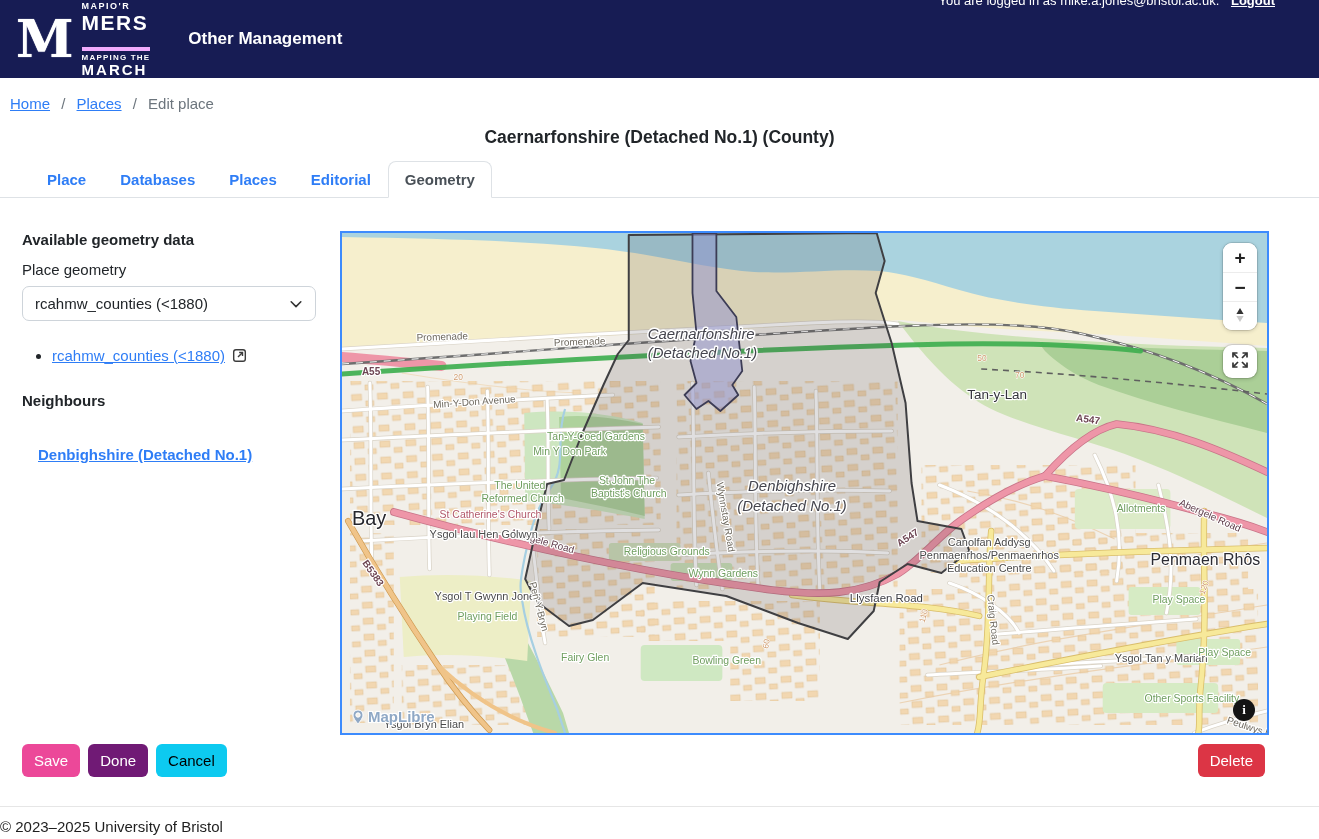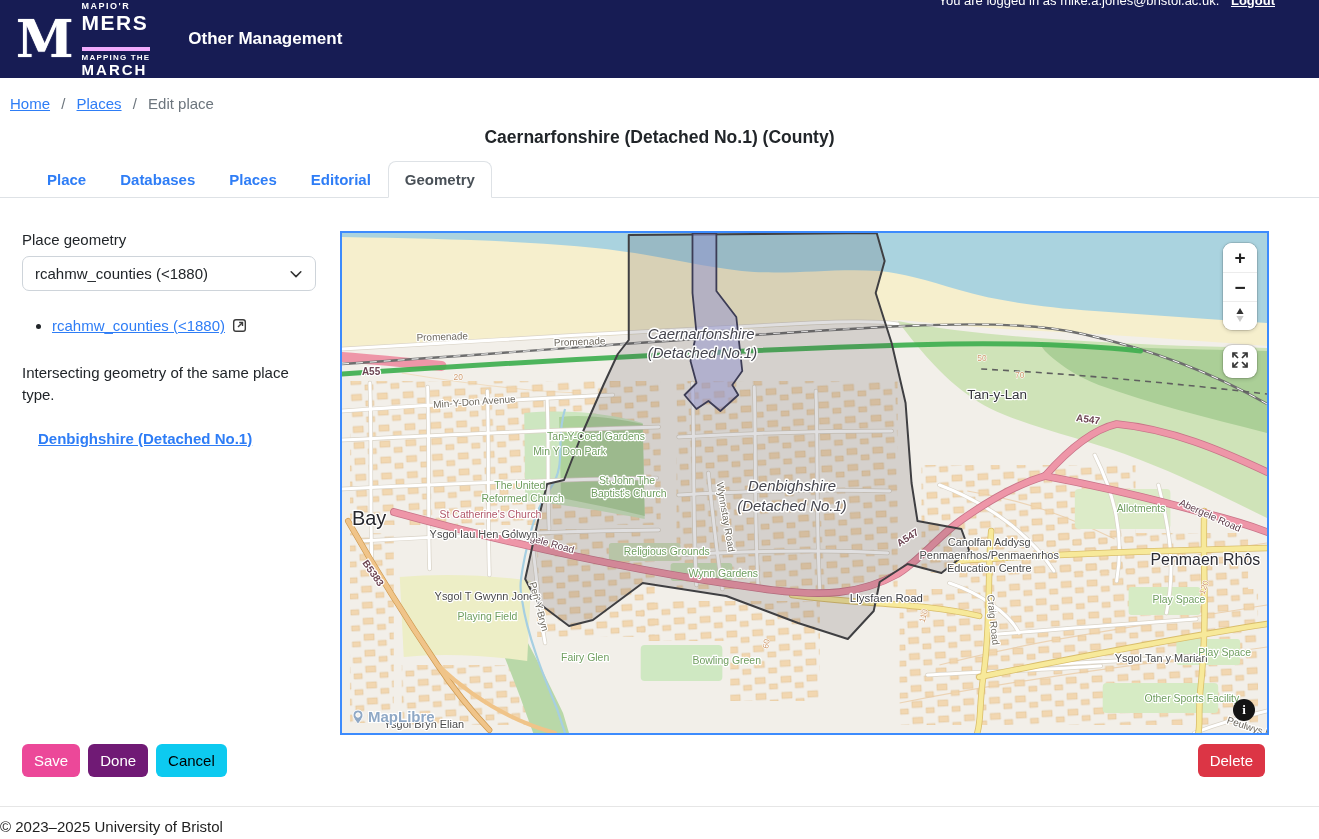--- a/index.html
+++ b/index.html
@@ -118,20 +118,21 @@
 <div class="tabs">
   <a class="tab">Place</a>
   <a class="tab">Databases</a>
   <a class="tab">Places</a>
   <a class="tab">Editorial</a>
   <a class="tab active">Geometry</a>
 </div>
 
 <div class="main">
   <div class="sidebar">
+    <h2>Available geometry data</h2>
     <p class="field-label">Place geometry</p>
     <div class="select">
       <span>rcahmw_counties (&lt;1880)</span>
       <svg width="14" height="14" viewBox="0 0 16 16">
           <path d="M2.5 5.5 L8 11 L13.5 5.5" fill="none" stroke="#333" stroke-width="1.8" stroke-linecap="round" stroke-linejoin="round"></path>
         </svg>
     </div>
 
     <div class="section">
       <ul>
@@ -139,21 +140,21 @@
           <a class="rest-link">rcahmw_counties (&lt;1880)</a><span class="ext-ico"><svg width="15" height="15" viewBox="0 0 16 16">
                 <rect x="1.8" y="1.8" width="12.4" height="12.4" rx="2.4" fill="none" stroke="#3c3c3c" stroke-width="1.5"></rect>
                 <path d="M6.4 9.6 L11 5" fill="none" stroke="#3c3c3c" stroke-width="1.5"></path>
                 <path d="M7.6 4.8 H11.2 V8.4" fill="none" stroke="#3c3c3c" stroke-width="1.5"></path>
               </svg></span>
         </li>
       </ul>
     </div>
 
     <div class="section">
-      <p class="neigh-desc">Intersecting geometry of the same place type.</p>
+      <h2>Neighbours</h2>
       <a class="neigh-link">Denbighshire (Detached No.1)</a>
     </div>
   </div>
 
   <div class="map-wrap">
     <svg class="map" width="100%" height="500" viewBox="0 0 929 500" preserveAspectRatio="none">
       <defs>
         <pattern id="bldg" width="26" height="16" patternUnits="userSpaceOnUse" patternTransform="rotate(-3)">
           <rect x="1" y="2" width="10" height="6" fill="#f2d5ab" stroke="#dfbf92" stroke-width="0.6"></rect>
           <rect x="15" y="9" width="8" height="5" fill="#f2d5ab" stroke="#dfbf92" stroke-width="0.6"></rect>

